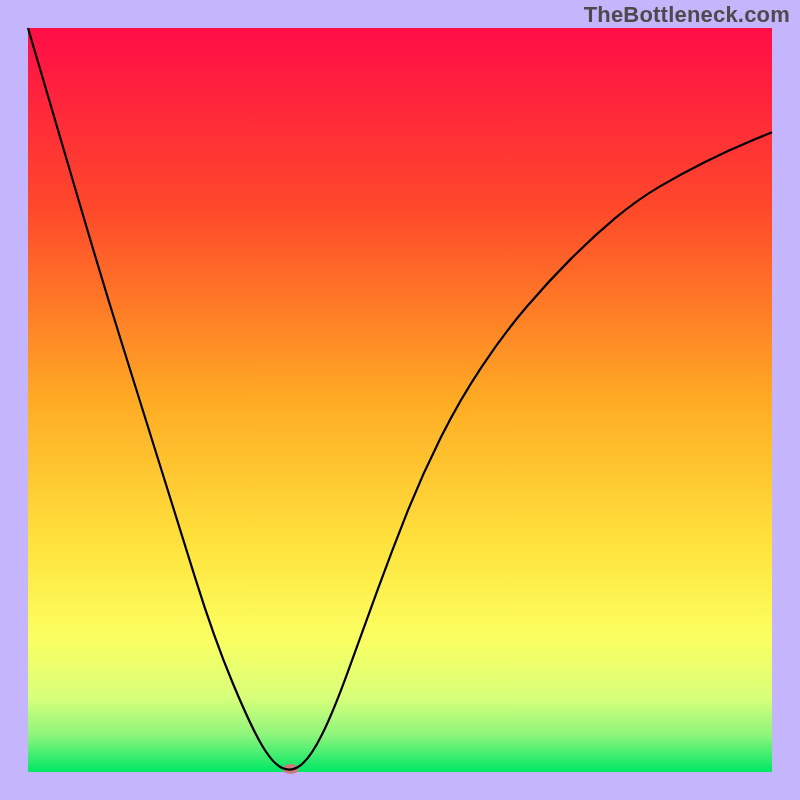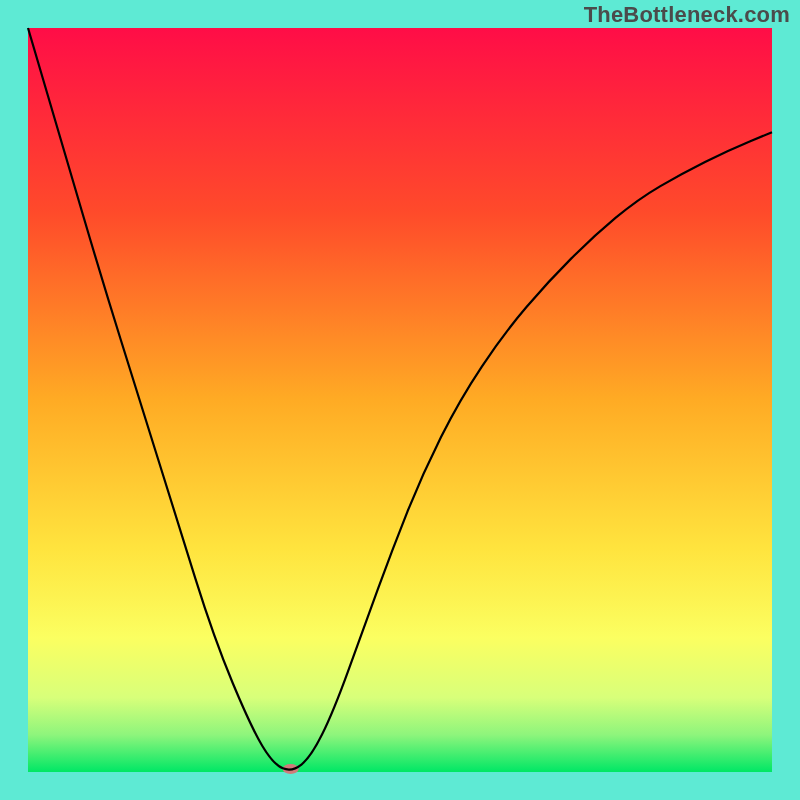--- a/index.html
+++ b/index.html
@@ -8,21 +8,21 @@
     width: 800px;
     height: 800px;
     background: #000;
     font-family: Arial, Helvetica, sans-serif;
     overflow: hidden;
   }
   .frame {
     position: relative;
     width: 800px;
     height: 800px;
-    background: #5eead4;
+    background: #c4b5fd;
   }
   .watermark {
     position: absolute;
     top: 2px;
     right: 10px;
     color: #4b4b4b;
     font-size: 22px;
     font-weight: 600;
     letter-spacing: 0.2px;
     z-index: 30;

